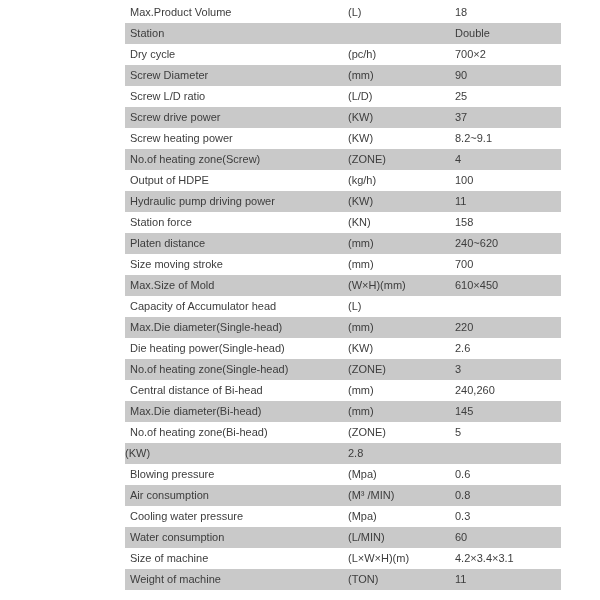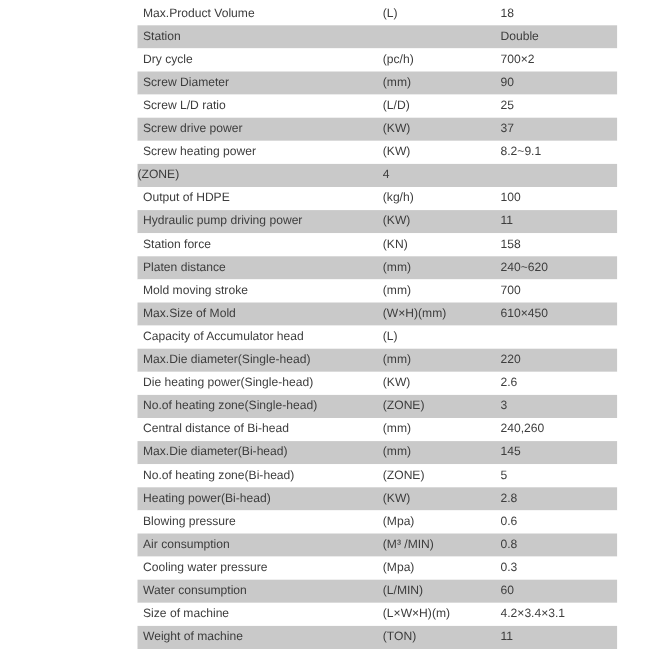--- a/index.html
+++ b/index.html
@@ -74,20 +74,21 @@
       <div class="cell parameter">Screw drive power</div>
       <div class="cell unit">(KW)</div>
       <div class="cell value">37</div>
     </div>
     <div class="spec-row">
       <div class="cell parameter">Screw heating power</div>
       <div class="cell unit">(KW)</div>
       <div class="cell value">8.2~9.1</div>
     </div>
     <div class="spec-row alt">
+      <div class="cell parameter">No.of heating zone(Screw)</div>
       <div class="cell unit">(ZONE)</div>
       <div class="cell value">4</div>
     </div>
     <div class="spec-row">
       <div class="cell parameter">Output of HDPE</div>
       <div class="cell unit">(kg/h)</div>
       <div class="cell value">100</div>
     </div>
     <div class="spec-row alt">
       <div class="cell parameter">Hydraulic pump driving power</div>
@@ -98,21 +99,21 @@
       <div class="cell parameter">Station force</div>
       <div class="cell unit">(KN)</div>
       <div class="cell value">158</div>
     </div>
     <div class="spec-row alt">
       <div class="cell parameter">Platen distance</div>
       <div class="cell unit">(mm)</div>
       <div class="cell value">240~620</div>
     </div>
     <div class="spec-row">
-      <div class="cell parameter">Mold moving stroke</div>
+      <div class="cell parameter">Size moving stroke</div>
       <div class="cell unit">(mm)</div>
       <div class="cell value">700</div>
     </div>
     <div class="spec-row alt">
       <div class="cell parameter">Max.Size of Mold</div>
       <div class="cell unit">(W×H)(mm)</div>
       <div class="cell value">610×450</div>
     </div>
     <div class="spec-row">
       <div class="cell parameter">Capacity of Accumulator head</div>
@@ -143,21 +144,20 @@
       <div class="cell parameter">Max.Die diameter(Bi-head)</div>
       <div class="cell unit">(mm)</div>
       <div class="cell value">145</div>
     </div>
     <div class="spec-row">
       <div class="cell parameter">No.of heating zone(Bi-head)</div>
       <div class="cell unit">(ZONE)</div>
       <div class="cell value">5</div>
     </div>
     <div class="spec-row alt">
-      <div class="cell parameter">Heating power(Bi-head)</div>
       <div class="cell unit">(KW)</div>
       <div class="cell value">2.8</div>
     </div>
     <div class="spec-row">
       <div class="cell parameter">Blowing pressure</div>
       <div class="cell unit">(Mpa)</div>
       <div class="cell value">0.6</div>
     </div>
     <div class="spec-row alt">
       <div class="cell parameter">Air consumption</div>

